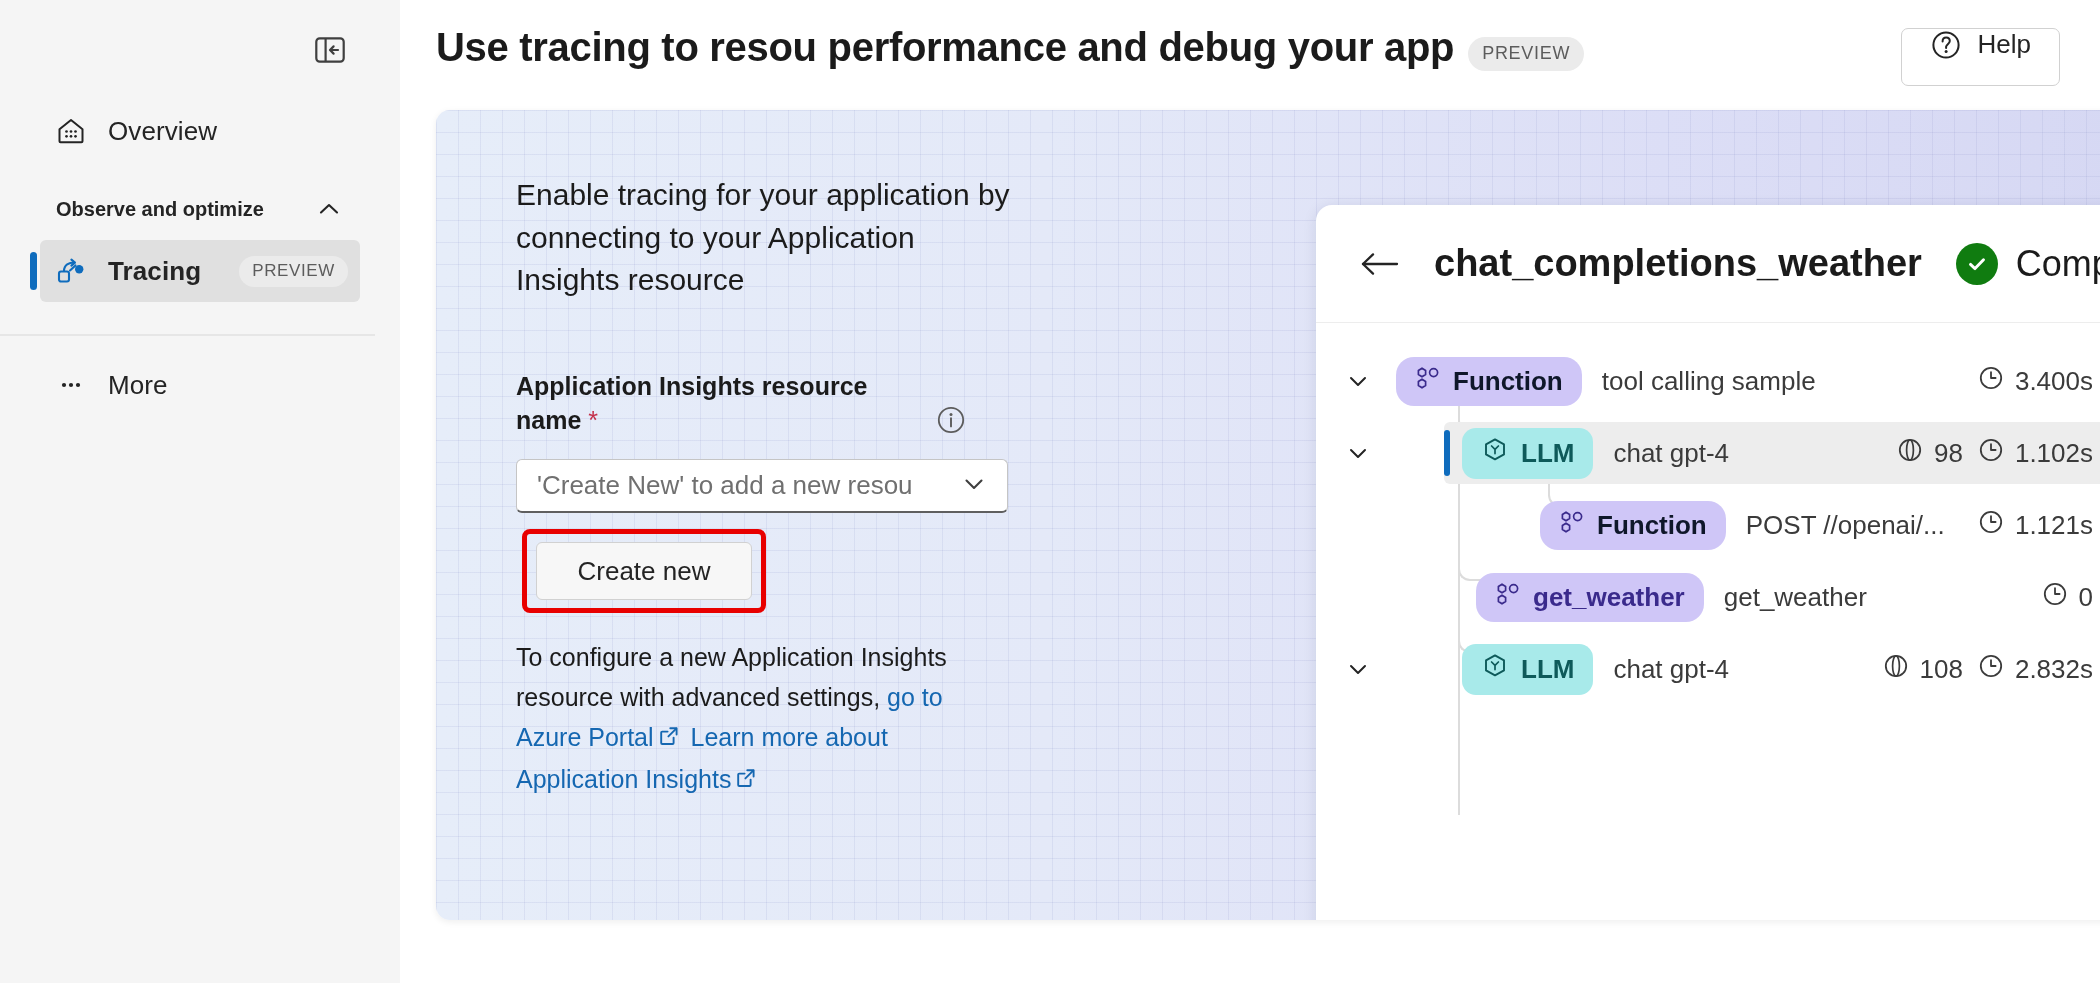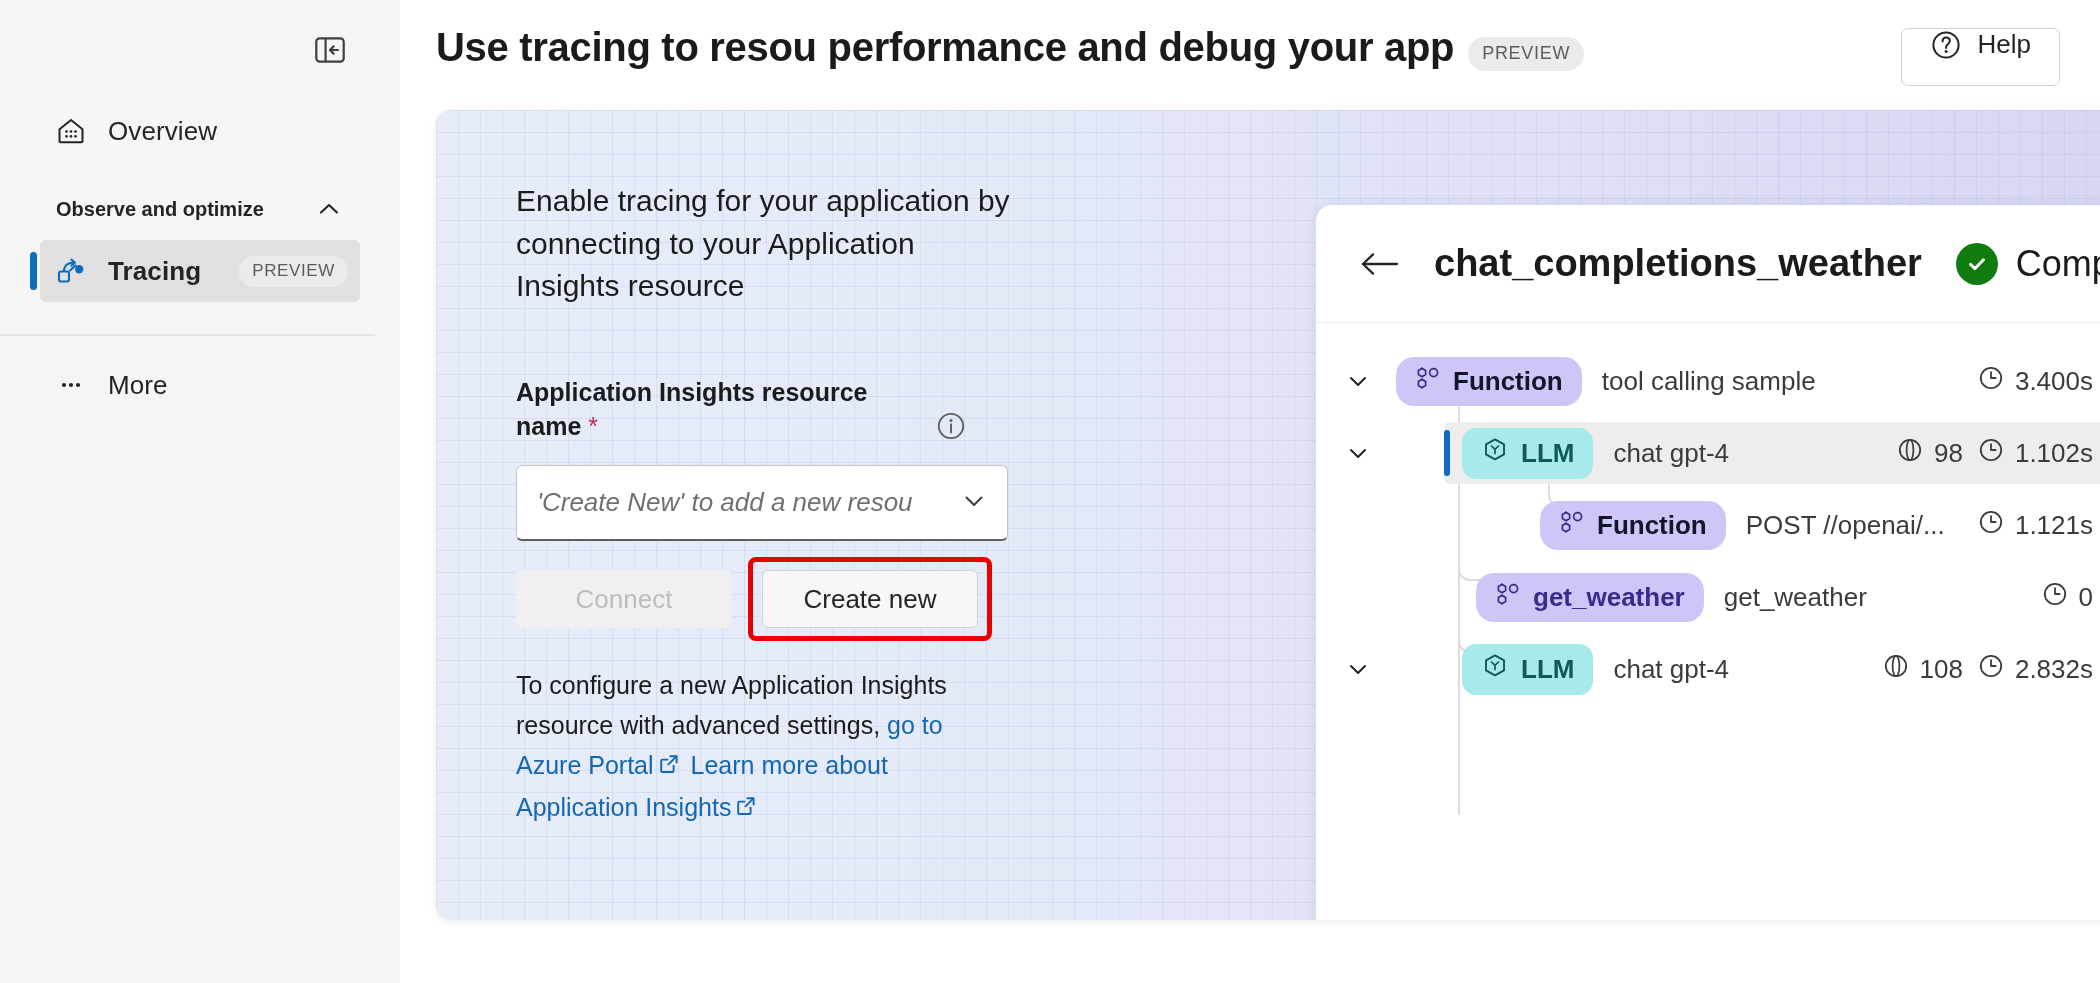--- a/index.html
+++ b/index.html
@@ -166,21 +166,21 @@
     background-image:
       linear-gradient(to right, rgba(120,130,190,0.12) 1px, transparent 1px),
       linear-gradient(to bottom, rgba(120,130,190,0.12) 1px, transparent 1px);
     background-size: 22px 22px;
     pointer-events: none;
   }
 
   .hero-left {
     position: absolute;
     left: 80px;
-    top: 70px;
+    top: 64px;
     width: 520px;
   }
   .hero-lede {
     font-size: 30px;
     line-height: 1.42;
     color: #1b1b1b;
     width: 500px;
   }
   .field-label-row {
     display: flex;
@@ -201,30 +201,29 @@
     margin-top: 8px;
     width: 34px; height: 34px;
     display: flex; align-items: center; justify-content: center;
     cursor: pointer;
     flex: 0 0 34px;
   }
 
   .select-box {
     margin-top: 22px;
     width: 492px;
-    height: 76px;
+    height: 54px;
     background: #ffffff;
     border: 1.5px solid #c5c5c5;
     border-bottom: 2.5px solid #5f5f5f;
     border-radius: 6px;
     display: flex;
     align-items: center;
     padding: 0 18px 0 20px;
     cursor: pointer;
-    font-style: italic;
   }
   .select-value {
     font-size: 26px;
     color: #707070;
     flex: 1 1 auto;
     overflow: hidden;
     white-space: nowrap;
   }
 
   .btn-row { display: flex; align-items: center; margin-top: 16px; gap: 10px; }
@@ -489,21 +488,20 @@
         <div class="select-box">
           <span class="select-value">'Create New' to add a new resou</span>
           <span>
             <svg width="30" height="30" viewBox="0 0 30 30" fill="none">
               <path d="M7.5 11.5 L15 19 L22.5 11.5" stroke="#3f3f3f" stroke-width="2.1" stroke-linecap="round" stroke-linejoin="round"></path>
             </svg>
           </span>
         </div>
 
         <div class="btn-row">
-          <button class="btn btn-connect">Connect</button>
           <span class="highlight-wrap">
             <button class="btn btn-createnew">Create new</button>
           </span>
         </div>
 
         <p class="hero-note">
           <span>To configure a new Application Insights resource with advanced settings, </span><a class="lnk">go to Azure Portal</a><span class="ext-ico"><svg width="24" height="24" viewBox="0 0 24 24" fill="none">
                 <path d="M13.3 4.2 H19.6 V10.5" stroke="#1567b1" stroke-width="1.9" stroke-linecap="round" stroke-linejoin="round"></path>
                 <path d="M19.2 4.6 L11.4 12.4" stroke="#1567b1" stroke-width="1.9" stroke-linecap="round"></path>
                 <path d="M16.6 13.6 V19 a1 1 0 0 1 -1 1 H5.2 a1 1 0 0 1 -1 -1 V8.6 a1 1 0 0 1 1 -1 H10.6" stroke="#1567b1" stroke-width="1.9" stroke-linecap="round" stroke-linejoin="round"></path>

